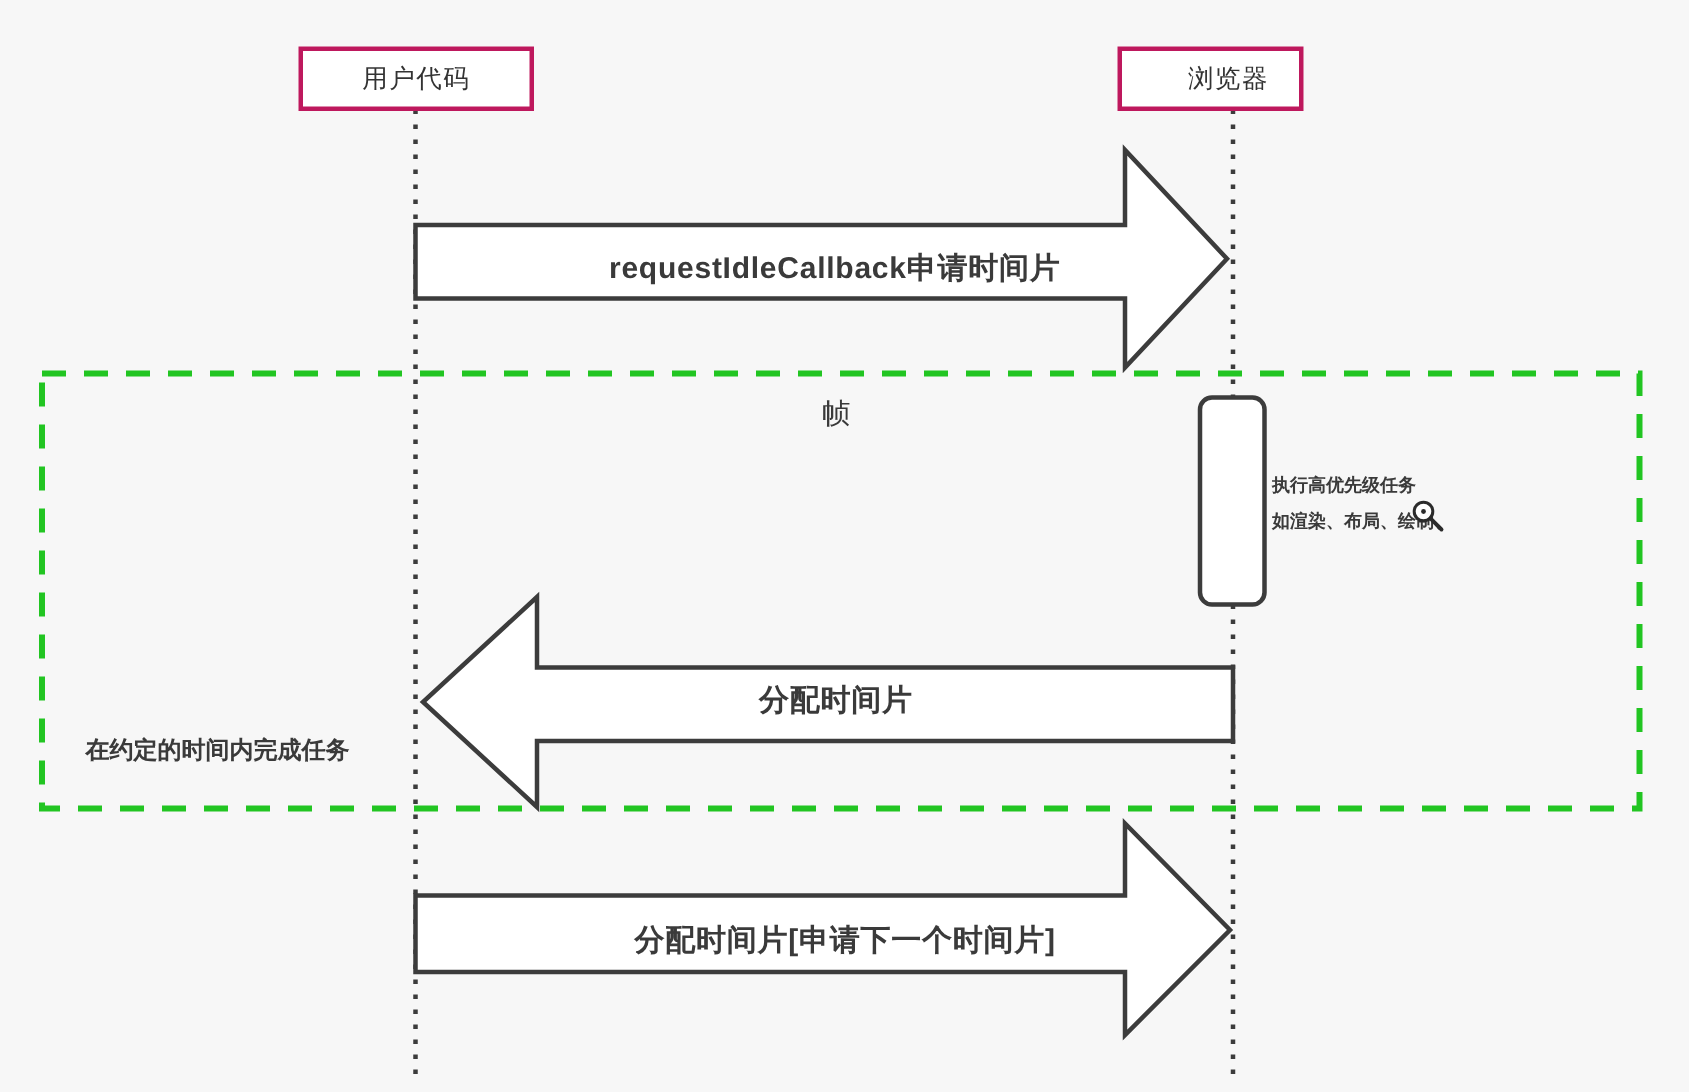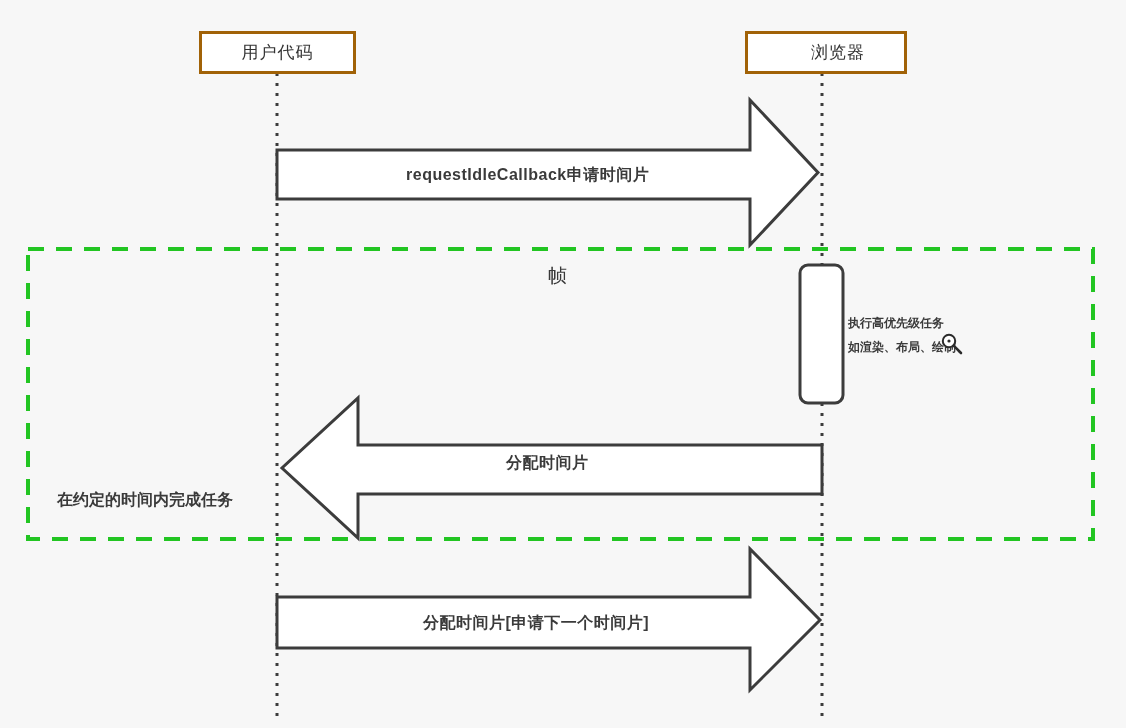--- a/index.html
+++ b/index.html
@@ -9,30 +9,30 @@
     font-family:"Liberation Sans","DejaVu Sans",sans-serif;
     overflow:hidden;
     position:relative;
   }
   #stage{position:absolute;left:0;top:0;width:1126px;height:728px;}
   #svg{position:absolute;left:0;top:0;}
 
   .lifeline-box{
     position:absolute;
     background:#ffffff;
-    border:3px solid #a16207;
+    border:3px solid #be185d;
     display:flex;align-items:center;justify-content:center;
     font-size:17px;color:#333333;font-weight:400;
     letter-spacing:1px;
     box-sizing:border-box;
   }
 
   .msg-label{
     position:absolute;
-    font-size:16px;
+    font-size:20px;
     font-weight:bold;
     color:#3a3a3a;
     white-space:nowrap;
     letter-spacing:.5px;
   }
   .frame-label{
     position:absolute;
     font-size:19px;
     color:#3a3a3a;
     white-space:nowrap;
@@ -96,21 +96,21 @@
              L 820 620
              L 750 690
              L 750 648
              L 277 648 Z" fill="#ffffff" stroke="#3c3c3c" stroke-width="3" stroke-linejoin="miter"></path>
   </svg>
 
   <div class="lifeline-box" style="left:199px;top:31px;width:157px;height:43px;">
     <span>用户代码</span>
   </div>
 
-  <div class="lifeline-box" style="left:745px;top:31px;width:162px;height:43px;padding-left:24px;">
+  <div class="lifeline-box" style="left:745px;top:31px;width:124px;height:43px;padding-left:24px;">
     <span>浏览器</span>
   </div>
 
   <div class="frame-label" style="left:548px;top:263px;">帧</div>
 
   <div class="msg-label" style="left:406px;top:165px;">requestIdleCallback申请时间片</div>
 
   <div class="msg-label" style="left:506px;top:453px;">分配时间片</div>
 
   <div class="msg-label" style="left:423px;top:613px;">分配时间片[申请下一个时间片]</div>

